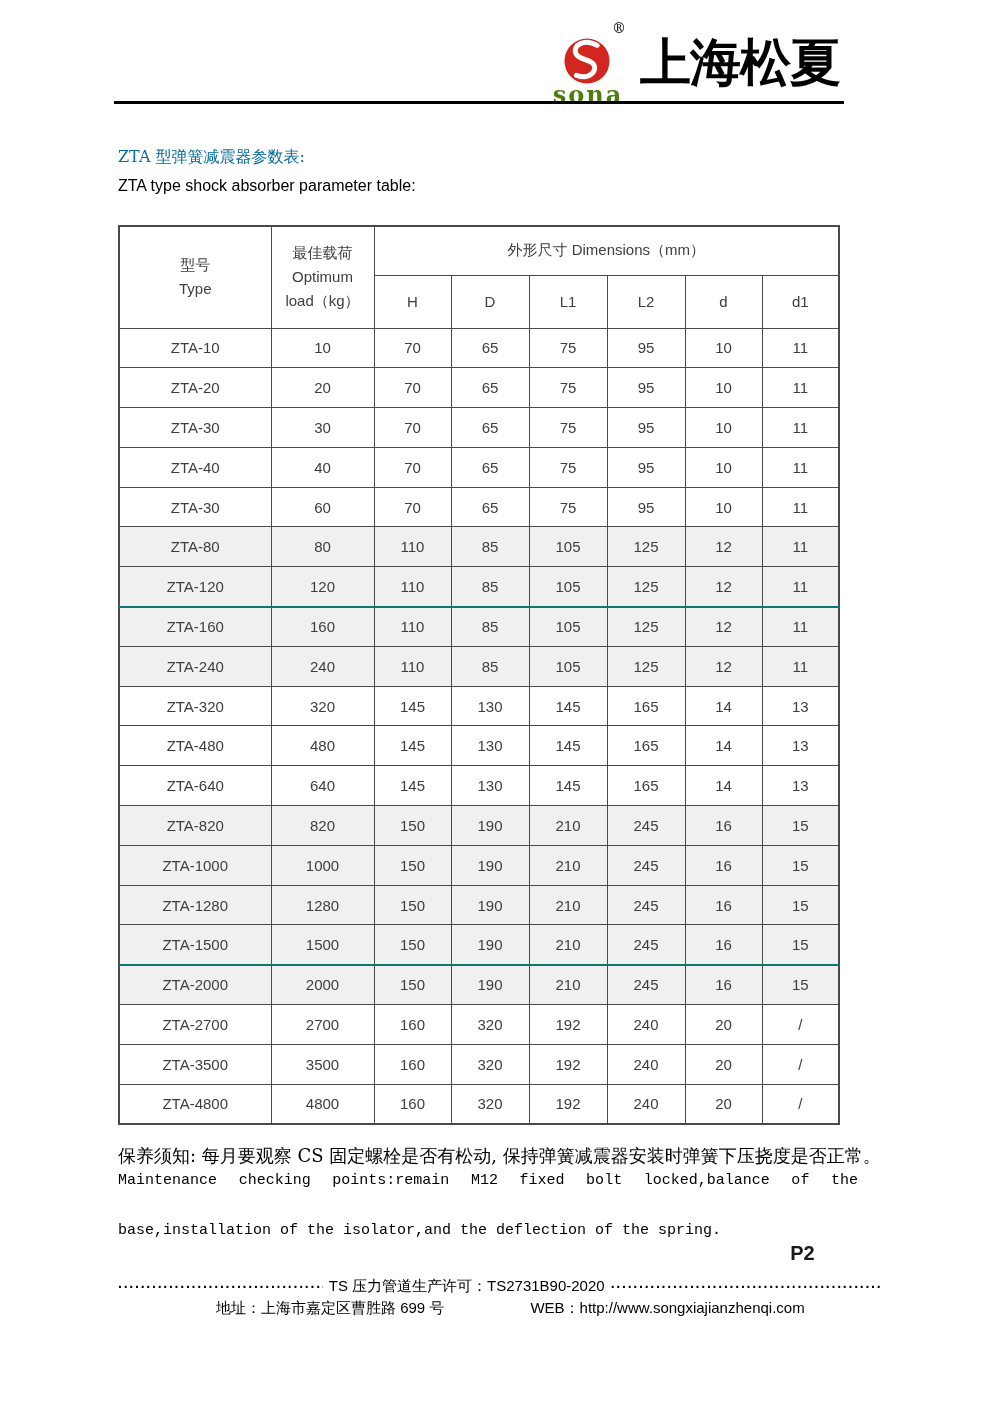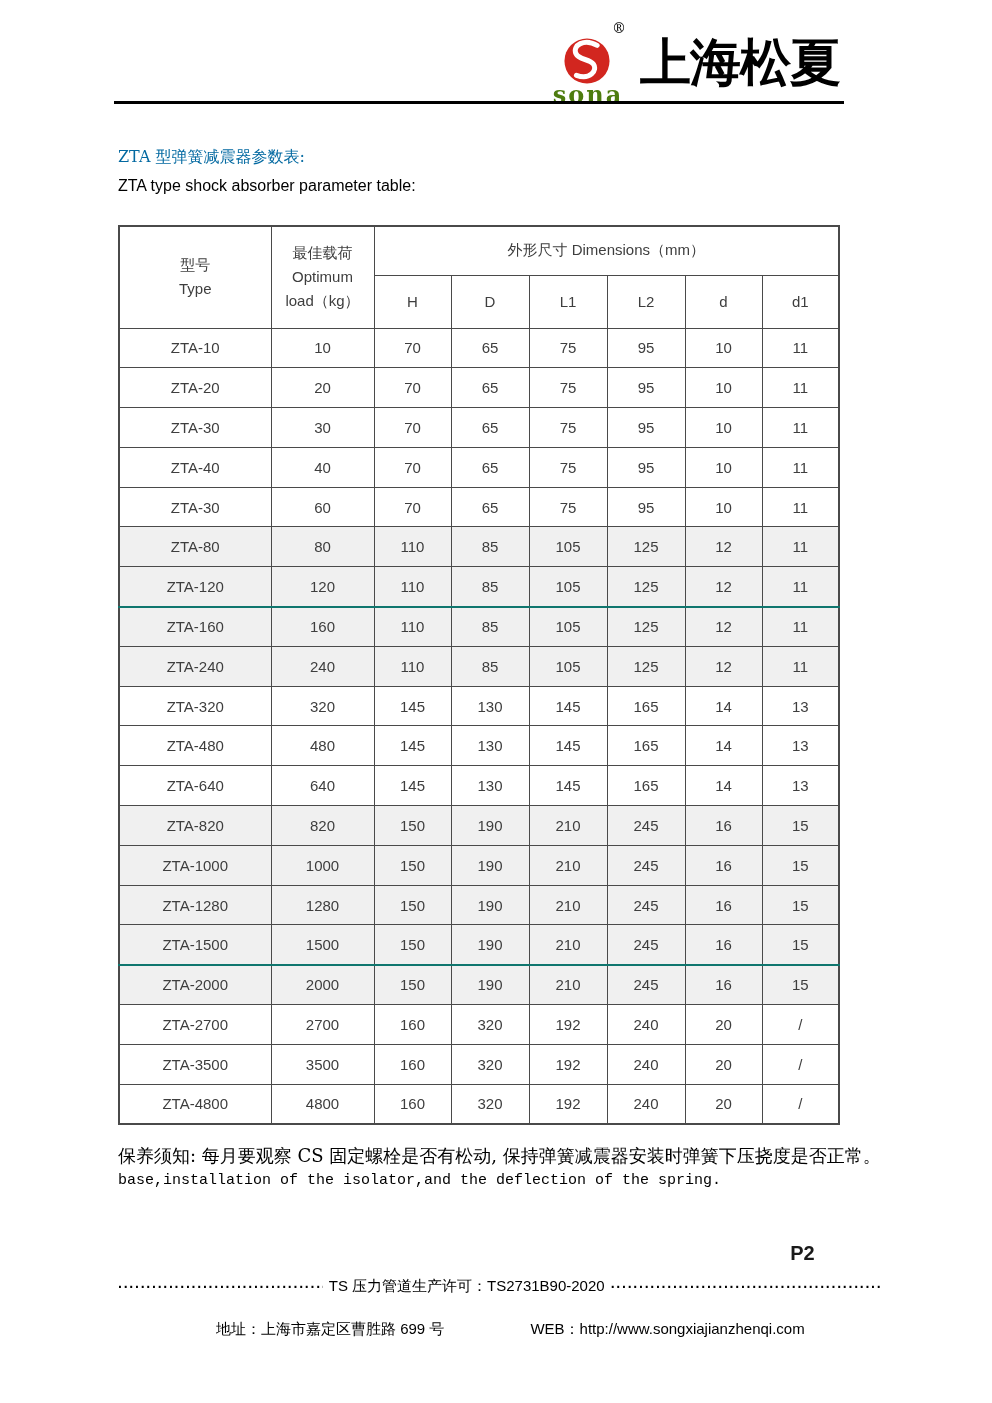--- a/index.html
+++ b/index.html
@@ -81,21 +81,21 @@
     font-size: 20px; font-weight: 600; color: #1a1a1a; }
   .footer-license {
     position: absolute; left: 118px; top: 1277px; width: 762px;
     display: flex; align-items: center; justify-content: center;
     font-size: 15px; color: #000; white-space: nowrap;
   }
   .footer-license .dots { font-size: 14px; font-weight: bold; letter-spacing: 1px; overflow: hidden; color: #000; }
   .footer-license .license-text { margin: 0 6px; }
   .footer-contact {
     position: absolute; left: 118px; top: 1299px; width: 762px;
-    display: flex; font-size: 15px; color: #000; white-space: nowrap; margin-top: 21px;
+    display: flex; font-size: 15px; color: #000; white-space: nowrap;
   }
   .footer-contact .address { margin-left: 98px; }
   .footer-contact .web { margin-left: 86px; }
 </style>
 </head>
 <body>
 
 <div class="page">
 
   <div class="logo-mark">
@@ -344,20 +344,21 @@
           <td>192</td>
           <td>240</td>
           <td>20</td>
           <td>/</td>
         </tr>
       </tbody>
   </table>
 
   <div class="maintenance">
     <div class="maint-zh">保养须知: 每月要观察 CS 固定螺栓是否有松动, 保持弹簧减震器安装时弹簧下压挠度是否正常。</div>
+    <div class="maint-en justify-full">Maintenance checking points:remain M12 fixed bolt locked,balance of the</div>
     <div class="maint-en">base,installation of the isolator,and the deflection of the spring.</div>
   </div>
 
   <div class="page-number">P2</div>
 
   <div class="footer-license">
     <span class="dots">······································</span>
     <span class="license-text">TS 压力管道生产许可：TS2731B90-2020</span>
     <span class="dots">··················································</span>
   </div>

